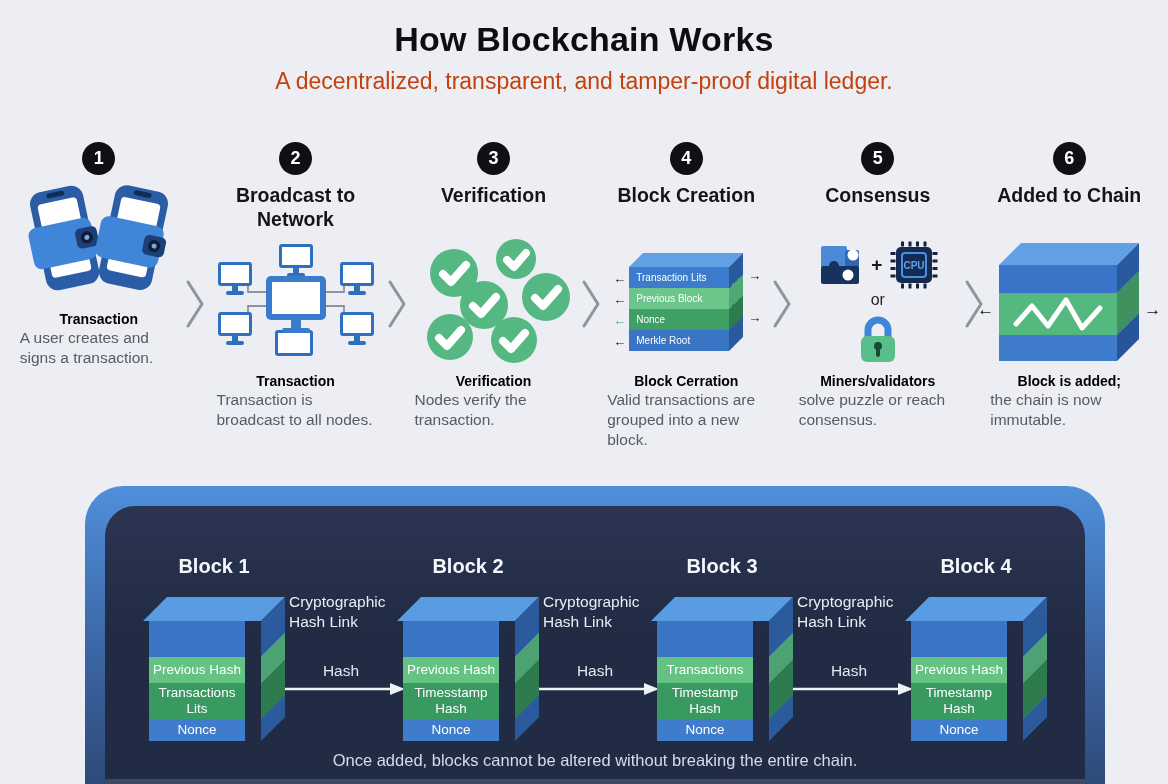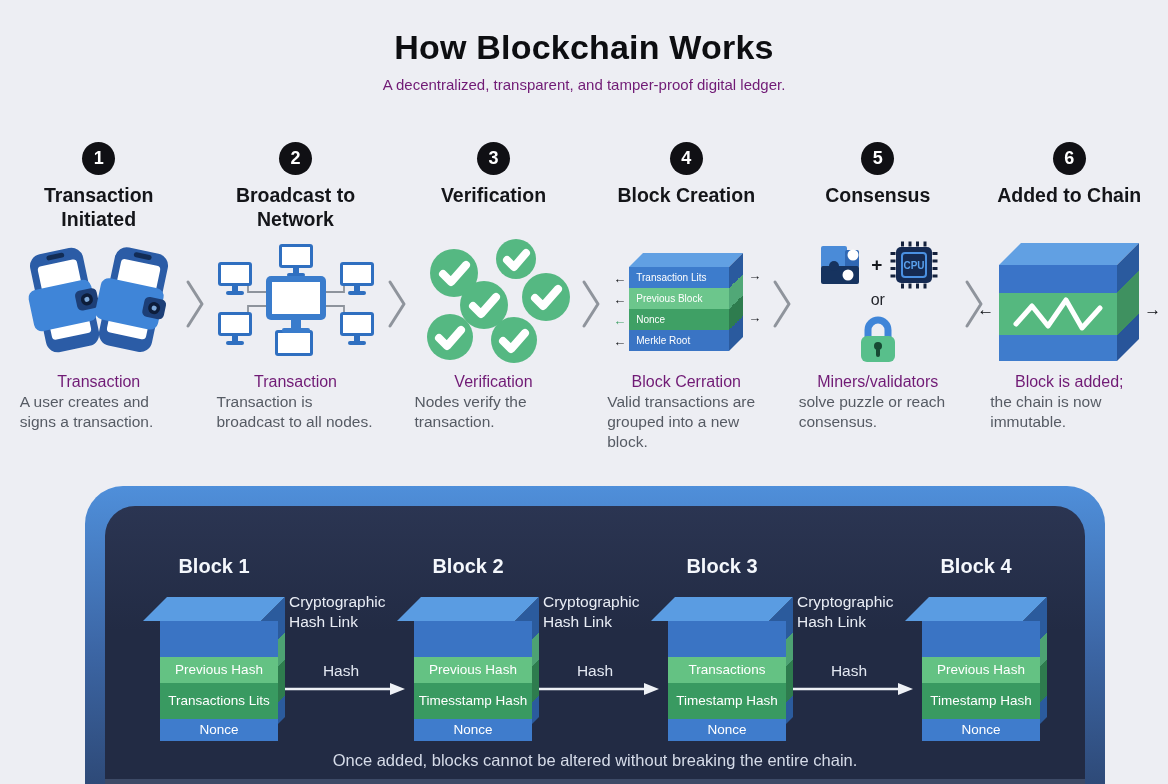--- a/index.html
+++ b/index.html
@@ -3,37 +3,37 @@
 <meta charset="utf-8">
 <style>
   html,body{margin:0;padding:0;}
   body{
     width:1168px;height:784px;position:relative;overflow:hidden;
     background:#edeef3;
     font-family:"Liberation Sans", sans-serif;
     color:#141519;
   }
   
-  .header{position:absolute;top:0;left:0;width:100%;text-align:center;padding-top:28px;}
+  .header{position:absolute;top:0;left:0;width:100%;text-align:center;padding-top:20px;}
   .title{font-size:34px;font-weight:bold;color:#0d0e11;letter-spacing:.2px;}
-  .subtitle{font-size:15px;color:#701a75;margin-top:9px;}
+  .subtitle{font-size:23px;color:#c2410c;margin-top:9px;}
   
   .steps{
     position:absolute;top:142px;left:16px;right:16px;
     display:grid;grid-template-columns:1fr 26px 1fr 26px 1fr 26px 1fr 26px 1fr 26px 1fr;
   }
   .step{display:flex;flex-direction:column;align-items:center;}
   .step-num{
     width:33px;height:33px;border-radius:50%;background:#101014;color:#fff;
     font-weight:bold;font-size:18px;display:flex;align-items:center;justify-content:center;
   }
   .step-title{margin-top:8px;height:54px;font-size:19.5px;font-weight:bold;color:#141519;
     text-align:center;line-height:1.24;}
   .icon-area{height:130px;width:100%;display:flex;align-items:center;justify-content:center;}
-  .caption-title{margin-top:6px;font-size:16px;font-weight:normal;color:#701a75;text-align:center;}
+  .caption-title{margin-top:6px;font-size:14px;font-weight:bold;color:#000000;text-align:center;}
   .caption-body{margin-top:1px;font-size:15.5px;color:#565b64;line-height:1.3;max-width:158px;text-align:left;}
   .chev{display:flex;justify-content:center;padding-top:134px;}
   
   .mini-cube-wrap{position:relative;width:114px;height:98px;}
   .mini-face{position:absolute;left:0;top:14px;width:100px;height:84px;}
   .mini-layer{height:21px;display:flex;align-items:center;padding-left:7px;box-sizing:border-box;
     color:#fff;font-size:10px;white-space:nowrap;}
   .ml-0{background:#3d7ccc;}.ml-1{background:#6cc68c;}.ml-2{background:#3fa065;}.ml-3{background:#3a74c4;}
   .mini-top{position:absolute;left:0;top:0;width:100px;height:14px;background:#61a0e3;
     transform:skewX(-45deg);transform-origin:0 100%;}
@@ -72,21 +72,21 @@
   }
   .panel-strip{position:absolute;left:0;right:0;bottom:0;height:5px;background:#3d4a66;}
   .chain-row{
     position:absolute;left:34px;right:34px;top:24px;
     display:grid;grid-template-columns:150px 104px 150px 104px 150px 104px 150px;
     justify-content:space-between;
   }
   .block-col{display:flex;flex-direction:column;align-items:center;}
   .block-title{font-size:20px;font-weight:bold;color:#f4f7fc;height:28px;margin-top:25px;}
   .cube{position:relative;width:142px;height:144px;margin-top:14px;}
-  .cube-face{position:absolute;left:17px;top:24px;width:118px;height:120px;}
+  .cube-face{position:absolute;left:6px;top:24px;width:96px;height:120px;}
   .layer{display:flex;align-items:center;justify-content:center;text-align:center;
     color:#fff;font-size:13.5px;line-height:1.18;box-sizing:border-box;padding:0 4px;}
   .l-cap{height:36px;background:#3a74c4;}
   .l-1{height:26px;background:#64c283;}
   .l-2{height:36px;background:#399a61;}
   .l-3{height:22px;background:#3f7ccc;}
   .cube-top{position:absolute;left:0;top:0;width:118px;height:24px;background:#5a9ce2;
     transform:skewX(-45deg);transform-origin:0 100%;}
   .cube-side{position:absolute;left:118px;top:24px;width:24px;height:120px;
     transform:skewY(-45deg);transform-origin:0 0;
@@ -103,21 +103,20 @@
 
 <div class="header">
   <div class="title">How Blockchain Works</div>
   <div class="subtitle">A decentralized, transparent, and tamper-proof digital ledger.</div>
 </div>
 
 <div class="steps">
 
   <div class="step">
     <div class="step-num">1</div>
-    <div class="step-title">Transaction Initiated</div>
     <div class="icon-area">
       <svg width="152" height="118" viewBox="0 0 152 118">
         <g transform="rotate(-12 42 59)">
           <rect x="15" y="7" width="54" height="100" rx="12" fill="#2b5ca6"></rect>
           <rect x="22" y="19" width="40" height="75" rx="4" fill="#ffffff"></rect>
           <rect x="33" y="10" width="18" height="5" rx="2.5" fill="#122c55"></rect>
           <rect x="7" y="41" width="64" height="42" rx="8" fill="#3f85d8"></rect>
           <rect x="53" y="51" width="22" height="20" rx="5" fill="#1d3f77"></rect>
           <circle cx="64" cy="61" r="6" fill="#0d1d3a"></circle>
           <circle cx="64" cy="61" r="2.5" fill="#7da8d8"></circle>

